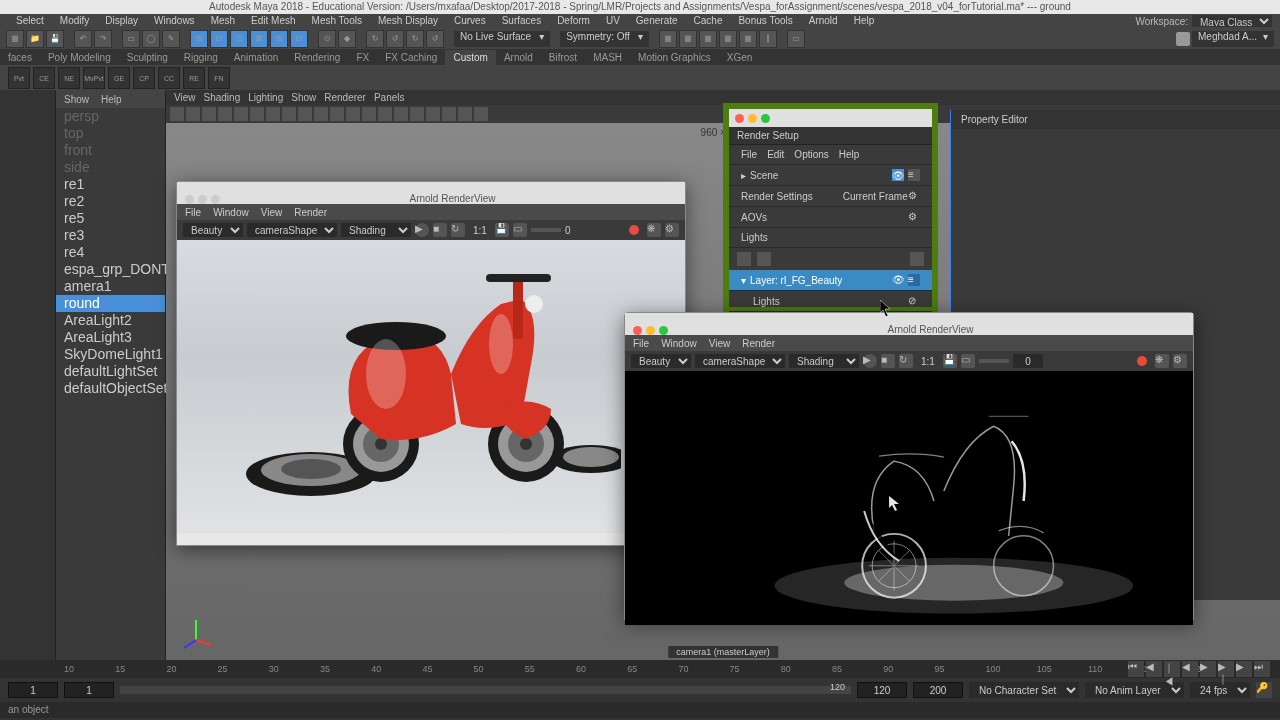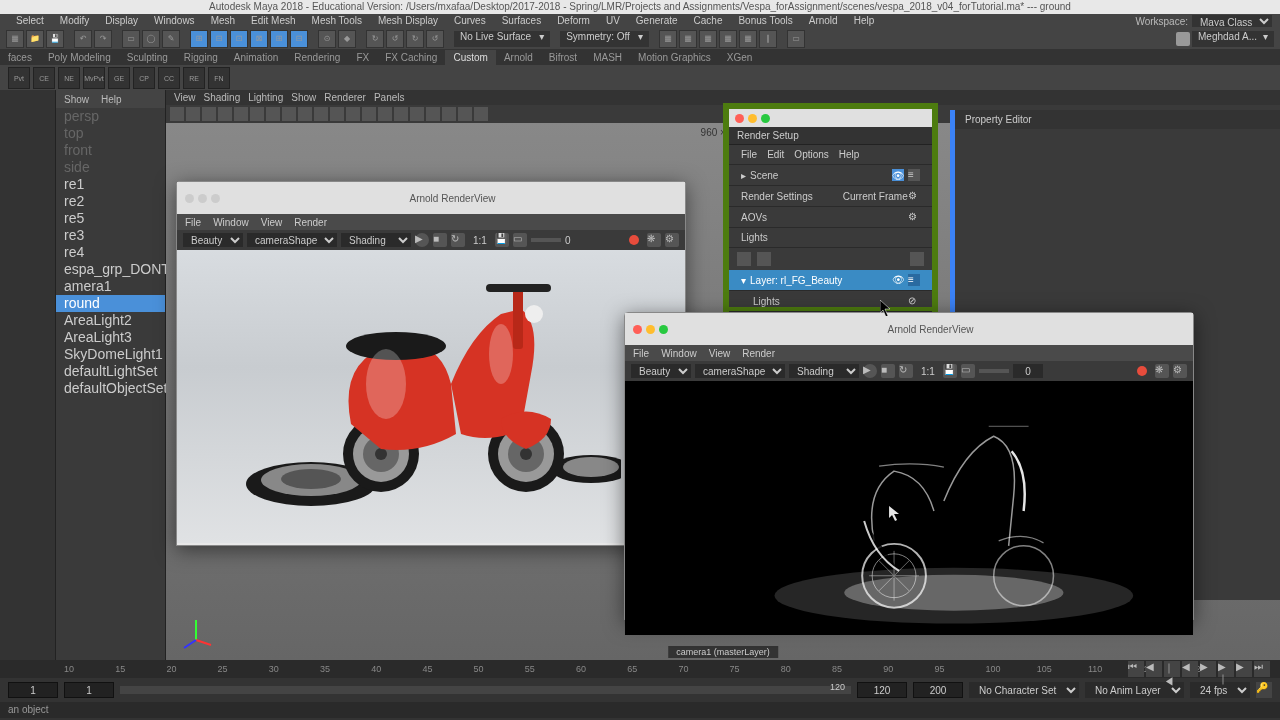--- a/index.html
+++ b/index.html
@@ -45,21 +45,21 @@
 
 .viewport-area { flex: 1; background: #4a4a4a; position: relative; }
 .viewport-toolbar { height: 15px; background: #333; display: flex; align-items: center; padding: 0 8px; gap: 8px; font-size: 10px; }
 .viewport-icons { height: 18px; background: #3a3a3a; display: flex; align-items: center; padding: 0 4px; gap: 2px; }
 .vp-icon { width: 14px; height: 14px; background: #555; cursor: pointer; }
 .viewport-3d { position: absolute; top: 33px; left: 0; right: 0; bottom: 0; background: linear-gradient(#888, #666); display: flex; align-items: flex-start; justify-content: center; padding-top: 4px; font-size: 10px; color: #333; }
 .axis-gizmo { position: absolute; bottom: 10px; left: 10px; width: 40px; height: 40px; }
 
 
 .float-window { position: absolute; background: #e8e8e8; border: 1px solid #888; border-radius: 4px 4px 0 0; box-shadow: 0 4px 20px rgba(0,0,0,0.5); }
-.float-title { height: 32px; background: #e0e0e0; display: flex; align-items: center; padding: 0 8px; color: #555; font-size: 10px; }
+.float-title { height: 22px; background: #e0e0e0; display: flex; align-items: flex-end; padding: 0 8px; color: #555; font-size: 10px; }
 .traffic { display: flex; gap: 4px; margin-right: 8px; }
 .traffic span { width: 9px; height: 9px; border-radius: 50%; }
 .traffic .r { background: #ff5f57; }
 .traffic .y { background: #ffbd2e; }
 .traffic .g { background: #28c940; }
 .float-title .center { flex: 1; text-align: center; }
 .float-menu { height: 16px; background: #4a4a4a; display: flex; align-items: center; padding: 0 8px; gap: 12px; font-size: 10px; color: #ccc; }
 .float-menu span { cursor: pointer; }
 .float-toolbar { height: 20px; background: #3a3a3a; display: flex; align-items: center; padding: 0 6px; gap: 4px; }
 .float-select { background: #2a2a2a; color: #ccc; border: none; font-size: 10px; padding: 1px 4px; height: 14px; }
@@ -72,21 +72,21 @@
 .render-setup { position: absolute; background: #3a3a3a; border: 6px solid #4d7c0f; }
 .render-setup .rs-title { height: 18px; background: #e0e0e0; display: flex; align-items: center; padding: 0 6px; }
 .rs-section { background: #333; padding: 3px 8px; font-size: 10px; color: #ccc; border-bottom: 1px solid #222; display: flex; align-items: center; }
 .rs-row { padding: 4px 12px; font-size: 10px; color: #ccc; display: flex; align-items: center; border-bottom: 1px solid #2a2a2a; }
 .rs-row.layer { background: #3a8bc4; color: #fff; }
 .rs-row .gear { margin-left: auto; width: 12px; height: 12px; }
 .rs-icons { padding: 4px 8px; display: flex; gap: 6px; }
 .rs-icons span { width: 14px; height: 14px; background: #555; cursor: pointer; }
 
 
-.prop-editor { position: absolute; right: 0; top: 110px; width: 330px; height: 490px; background: #3a3a3a; border-left: 5px solid #3b82f6; }
+.prop-editor { position: absolute; right: 0; top: 110px; width: 330px; height: 490px; background: #3a3a3a; border-left: 1px solid #3b82f6; }
 .prop-editor .pe-title { padding: 4px 10px; font-size: 10px; color: #ccc; background: #333; }
 
 
 .timeline { position: absolute; bottom: 0; left: 0; right: 0; height: 60px; background: #333; }
 .time-ruler { height: 18px; background: #2a2a2a; display: flex; align-items: center; padding: 0 60px; position: relative; }
 .time-tick { font-size: 9px; color: #888; position: absolute; }
 .time-controls { height: 24px; background: #333; display: flex; align-items: center; padding: 0 8px; gap: 6px; }
 .time-input { width: 50px; height: 16px; background: #222; border: 1px solid #111; color: #ccc; font-size: 10px; text-align: center; }
 .time-slider { flex: 1; height: 8px; background: #222; }
 .time-dropdown { background: #2a2a2a; color: #ccc; border: none; font-size: 10px; padding: 2px 6px; height: 16px; }

